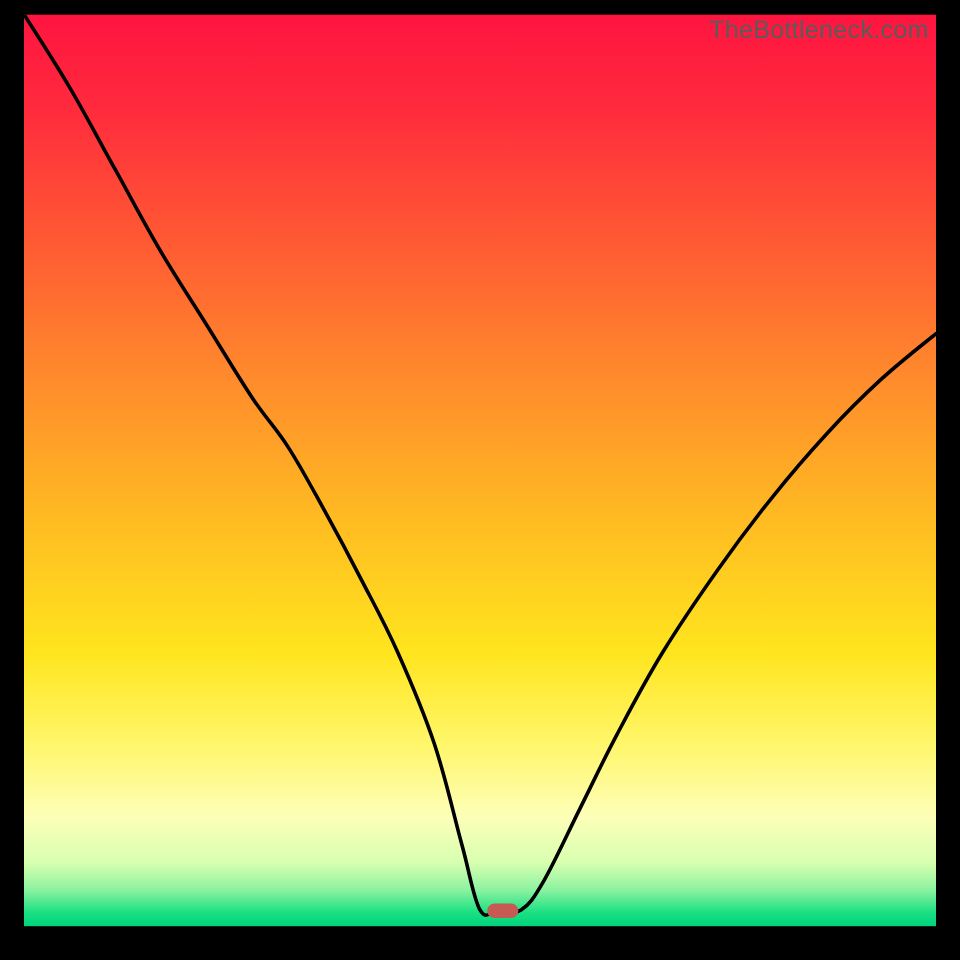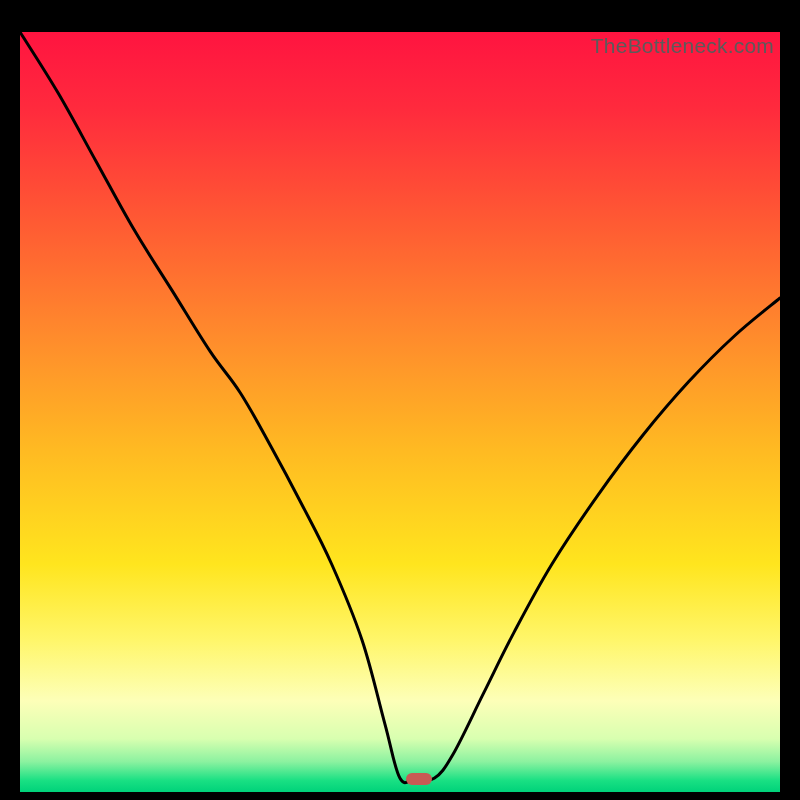--- a/index.html
+++ b/index.html
@@ -7,21 +7,21 @@
     padding: 0;
     width: 800px;
     height: 800px;
     background: #000;
     overflow: hidden;
     font-family: Arial, Helvetica, sans-serif;
   }
   .frame {
     position: absolute;
     left: 20px;
-    top: 32px;
+    top: 12px;
     width: 760px;
     height: 760px;
     background: #000;
   }
   .gradient {
     position: absolute;
     left: 0;
     top: 0;
     width: 760px;
     height: 760px;

